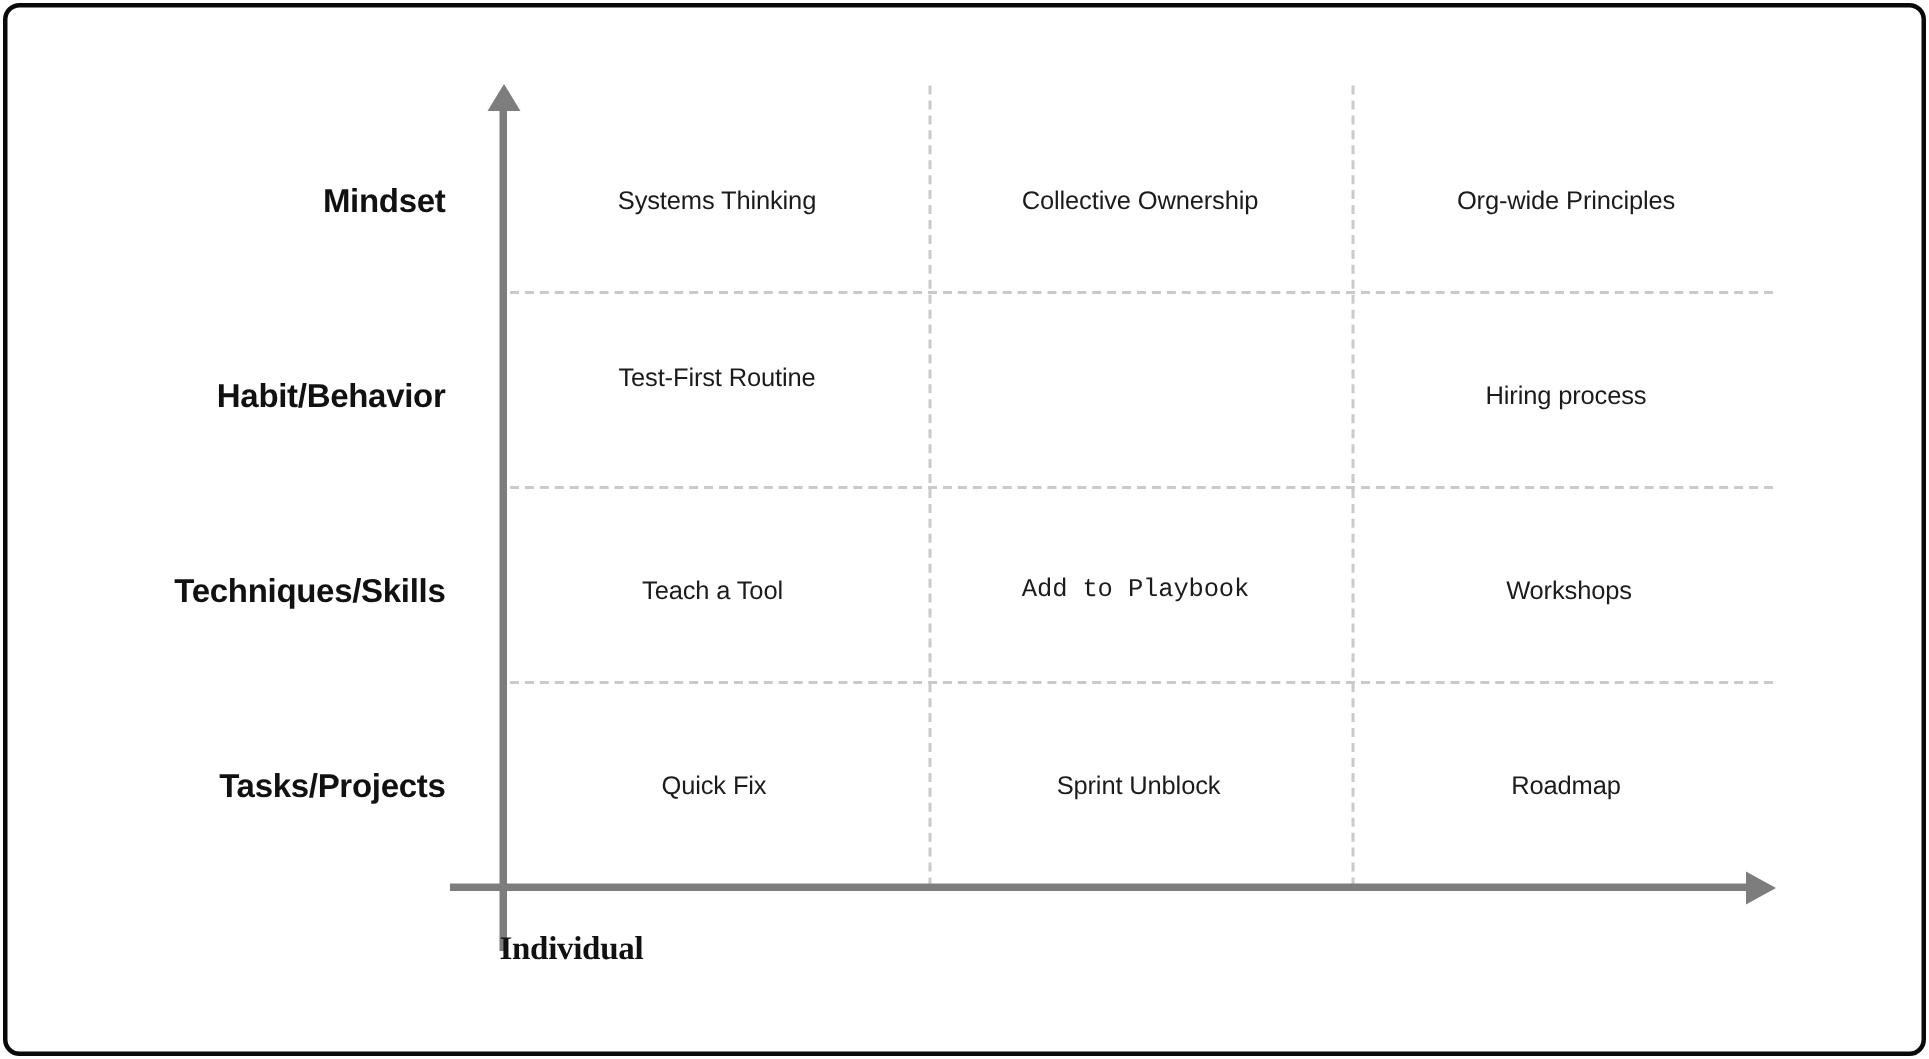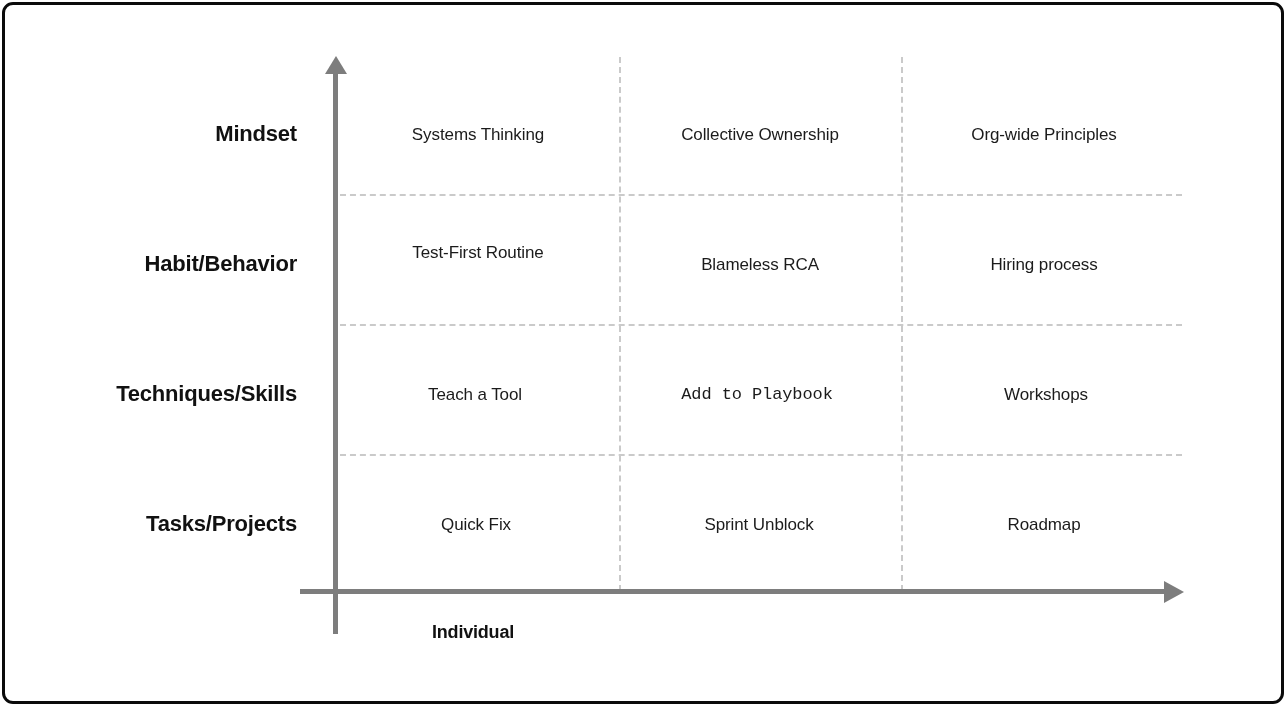--- a/index.html
+++ b/index.html
@@ -111,28 +111,28 @@
     transform: translateY(-50%);
     white-space: nowrap;
     letter-spacing: -0.2px;
   }
 
   
   .col-label {
     position: absolute;
     top: 632px;
     width: 280px;
-    text-align: center;
-    font-size: 18px;
+    font-size: 22px;
     font-weight: 700;
     color: #111111;
     line-height: 1;
     transform: translateY(-50%);
     white-space: nowrap;
     letter-spacing: -0.2px;
+    font-family: Liberation Serif, serif;
   }
 
   
   .cell {
     position: absolute;
     text-align: center;
     font-size: 17px;
     font-weight: 400;
     color: #1b1b1b;
     line-height: 1;
@@ -168,21 +168,20 @@
     <div class="row-label" style="top:394px;">Techniques/Skills</div>
     <div class="row-label" style="top:524px;">Tasks/Projects</div>
 
     <div class="col-label" style="left:333px;">Individual</div>
 
     <div class="cell" style="left:478px; top:134px;">Systems Thinking</div>
     <div class="cell" style="left:760px; top:134px;">Collective Ownership</div>
     <div class="cell" style="left:1044px; top:134px;">Org-wide Principles</div>
 
     <div class="cell" style="left:478px; top:252px;">Test-First Routine</div>
-    <div class="cell" style="left:760px; top:264px;">Blameless RCA</div>
     <div class="cell" style="left:1044px; top:264px;">Hiring process</div>
 
     <div class="cell" style="left:475px; top:394px;">Teach a Tool</div>
     <div class="cell" style="left:757px; top:394px;font-family:Liberation Mono, monospace;">Add to Playbook</div>
     <div class="cell" style="left:1046px; top:394px;">Workshops</div>
 
     <div class="cell" style="left:476px; top:524px;">Quick Fix</div>
     <div class="cell" style="left:759px; top:524px;">Sprint Unblock</div>
     <div class="cell" style="left:1044px; top:524px;">Roadmap</div>
 

